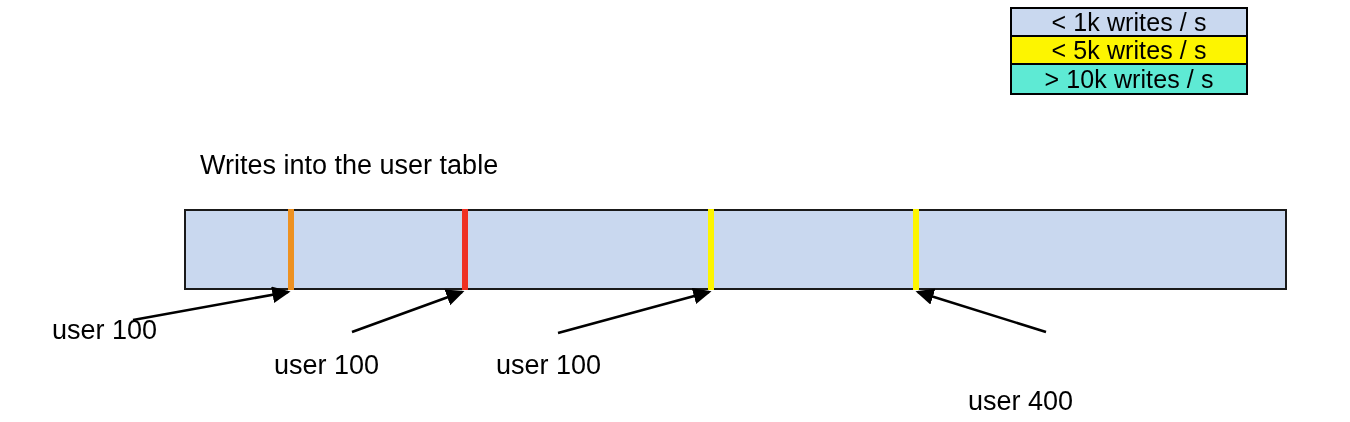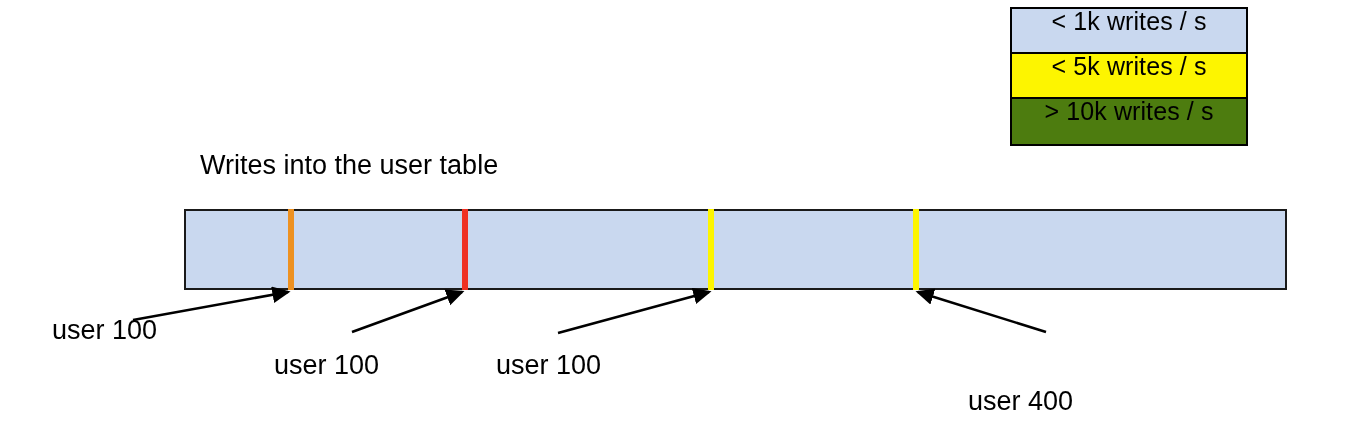--- a/index.html
+++ b/index.html
@@ -25,25 +25,25 @@
   .legend {
     position: absolute;
     left: 1010px;
     top: 7px;
     width: 238px;
     border: 2px solid #000000;
     box-sizing: border-box;
     background: #ffffff;
   }
   .legend-row {
-    height: 45px;
+    height: 28px;
     box-sizing: border-box;
     border-bottom: 2px solid #000000;
     display: flex;
-    align-items: flex-start;
+    align-items: center;
     justify-content: center;
     font-size: 25px;
     line-height: 1;
     letter-spacing: 0.1px;
     white-space: nowrap;
   }
   .legend-row:last-child {
     border-bottom: none;
   }
 
@@ -100,21 +100,21 @@
 
 <div class="canvas">
 
   <div class="legend">
     <div class="legend-row" style="background: rgb(201, 216, 239);">
       <span>&lt; 1k writes / s</span>
     </div>
     <div class="legend-row" style="background: rgb(253, 245, 0);">
       <span>&lt; 5k writes / s</span>
     </div>
-    <div class="legend-row" style="background: #4d7c0f;">
+    <div class="legend-row" style="background: #5eead4;">
       <span>&gt; 10k writes / s</span>
     </div>
   </div>
 
   <div class="chart-title">Writes into the user table</div>
 
   <div class="bar-wrap">
     <div class="bar" style="background: rgb(201, 216, 239); border-color: rgb(26, 26, 26);"></div>
     <div class="marker" style="left: 104px; background: rgb(237, 145, 33);"></div>
     <div class="marker" style="left: 278px; background: rgb(239, 49, 36);"></div>

